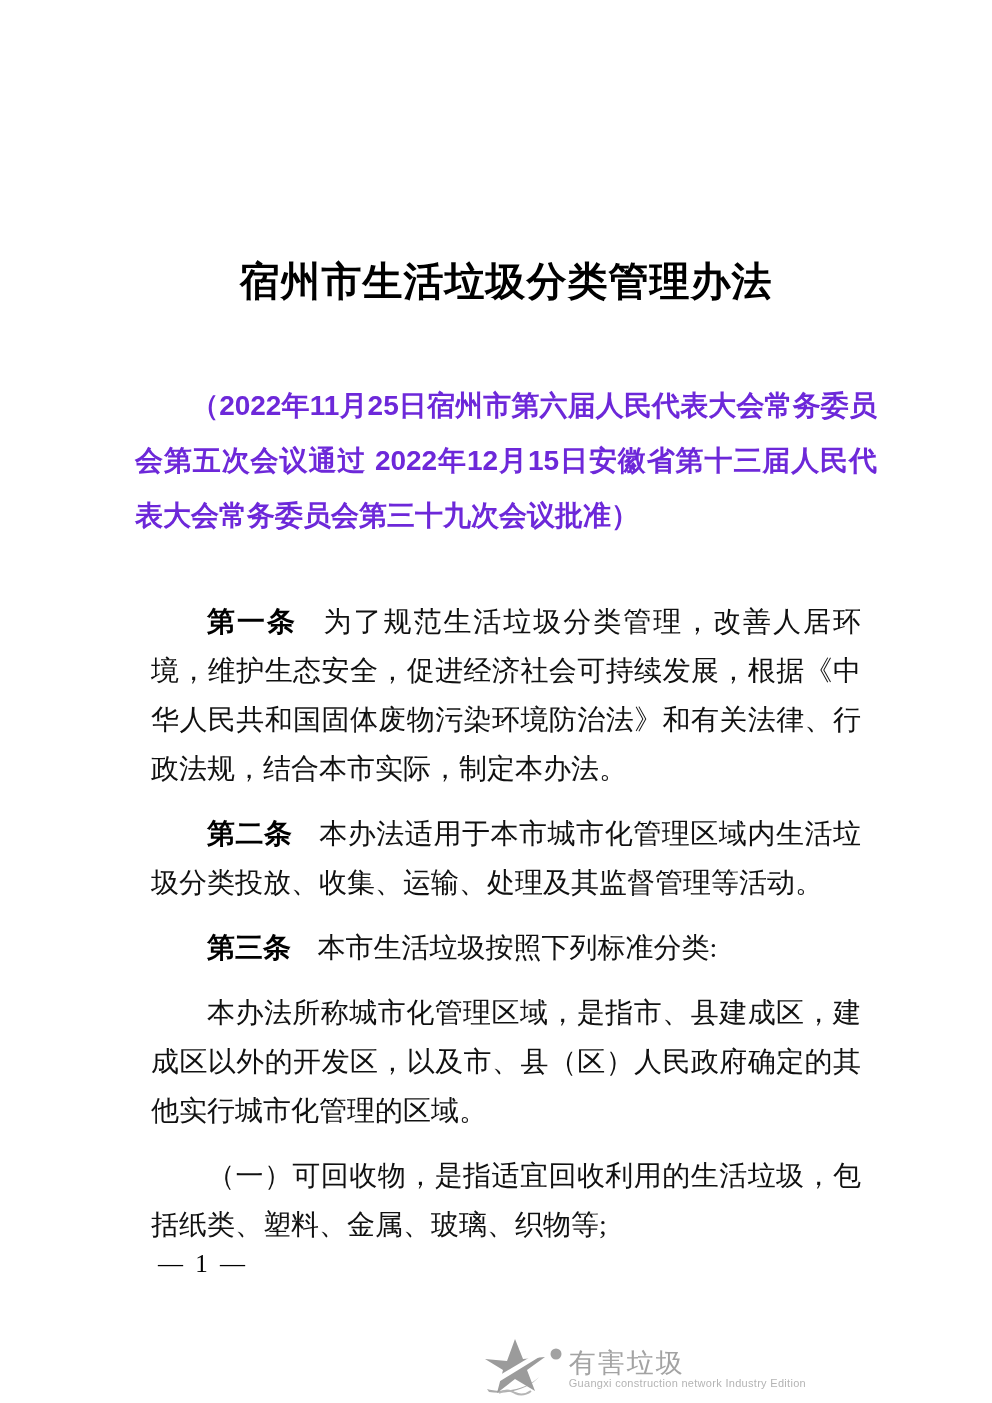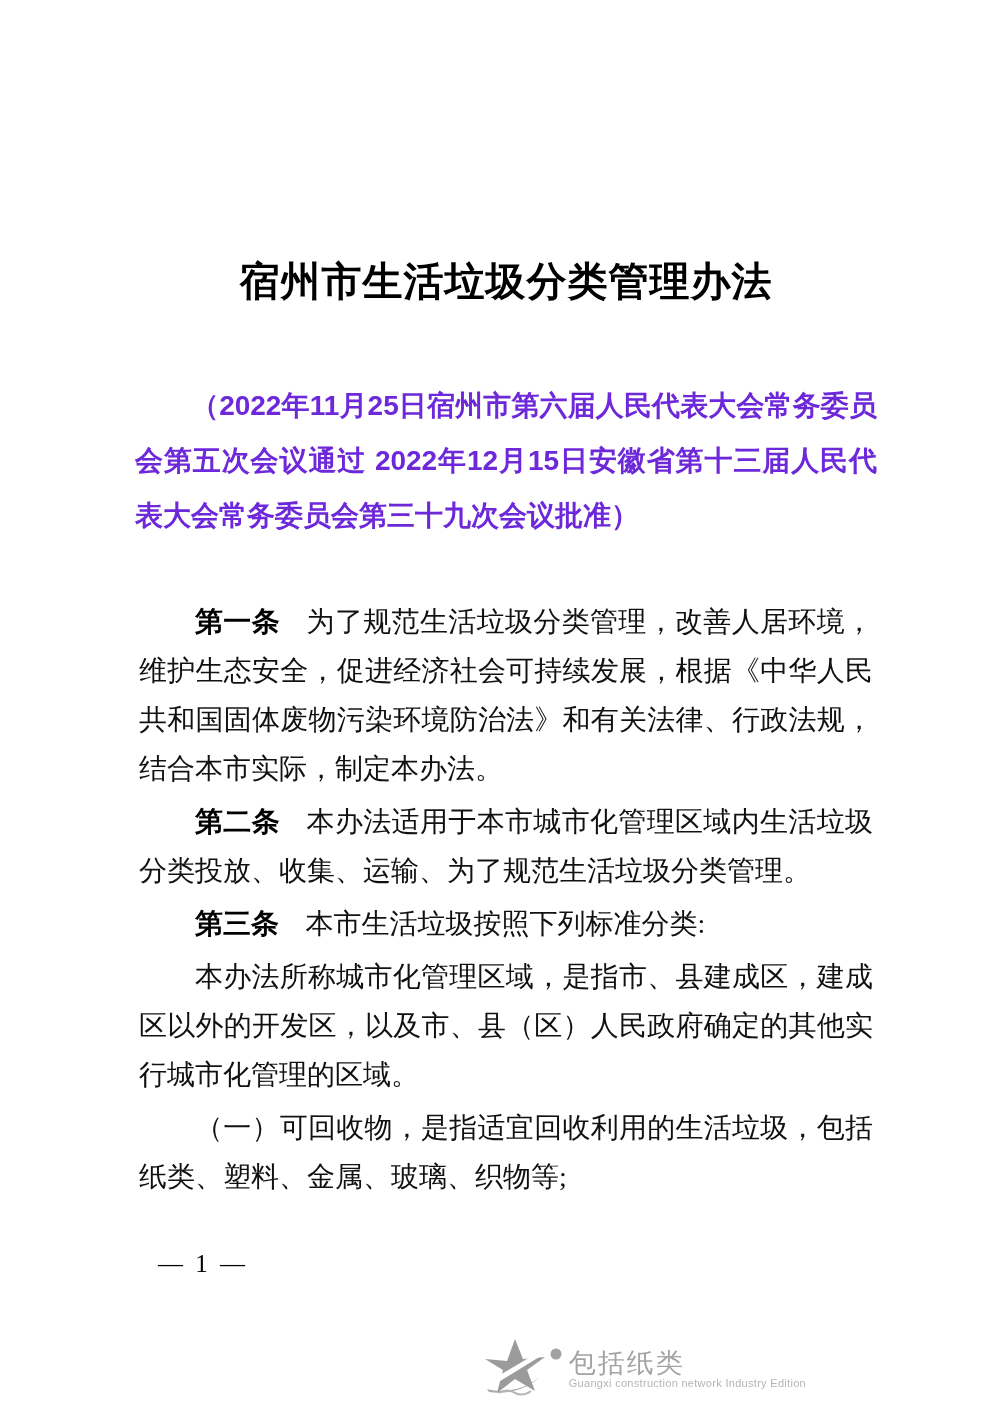--- a/index.html
+++ b/index.html
@@ -43,21 +43,21 @@
   }
   .body-text {
     margin-top: 54px;
     font-family: "Liberation Serif", "DejaVu Serif", serif;
     font-size: 28px;
     line-height: 49px;
     color: #111;
     text-align: justify;
   }
   .para {
-    margin: 4px;
+    margin: 16px;
     text-indent: 2em;
   }
   .article-label {
     font-family: "Liberation Sans", "DejaVu Sans", sans-serif;
     font-weight: 700;
     color: #000;
     margin-right: 0.95em;
   }
   .article-label:empty { display: none; margin: 0; }
   .page-number {
@@ -100,21 +100,21 @@
   <div class="content">
 
     <h1 class="title">宿州市生活垃圾分类管理办法</h1>
 
     <p class="preamble">（2022年11月25日宿州市第六届人民代表大会常务委员会第五次会议通过 2022年12月15日安徽省第十三届人民代表大会常务委员会第三十九次会议批准）</p>
 
     <div class="body-text">
 
       <p class="para"><b class="article-label">第一条</b><span>为了规范生活垃圾分类管理，改善人居环境，维护生态安全，促进经济社会可持续发展，根据《中华人民共和国固体废物污染环境防治法》和有关法律、行政法规，结合本市实际，制定本办法。</span></p>
 
-      <p class="para"><b class="article-label">第二条</b><span>本办法适用于本市城市化管理区域内生活垃圾分类投放、收集、运输、为了规范生活垃圾分类管理。</span></p>
+      <p class="para"><b class="article-label">第二条</b><span>本办法适用于本市城市化管理区域内生活垃圾分类投放、收集、运输、处理及其监督管理等活动。</span></p>
 
       <p class="para"><b class="article-label">第三条</b><span>本市生活垃圾按照下列标准分类:</span></p>
 
       <p class="para"><span>本办法所称城市化管理区域，是指市、县建成区，建成区以外的开发区，以及市、县（区）人民政府确定的其他实行城市化管理的区域。</span></p>
 
       <p class="para"><span>（一）可回收物，是指适宜回收利用的生活垃圾，包括纸类、塑料、金属、玻璃、织物等;</span></p>
 
 
     </div>
   </div>
@@ -128,18 +128,18 @@
 
       <path d="M38 2 L46 22 L68 20 L50 33 L58 54 L38 42 L20 56 L26 33 L8 22 L30 24 Z" fill="#9b9b9b"></path>
 
       <path d="M6 48 L70 10 L72 14 L10 52 Z" fill="#ffffff"></path>
 
       <circle cx="79" cy="17" r="5.5" fill="#a2a2a2"></circle>
 
       <path d="M22 56 q 8 -5 16 0 q 8 4 16 -2" stroke="#b5b5b5" stroke-width="2" fill="none"></path>
     </svg>
     <div class="wm-text">
-      <div class="wm-brand">包括纸类</div>
+      <div class="wm-brand">有害垃圾</div>
       <div class="wm-tagline">Guangxi construction network Industry Edition</div>
     </div>
   </div>
 
 </div>
 
 </body></html>

